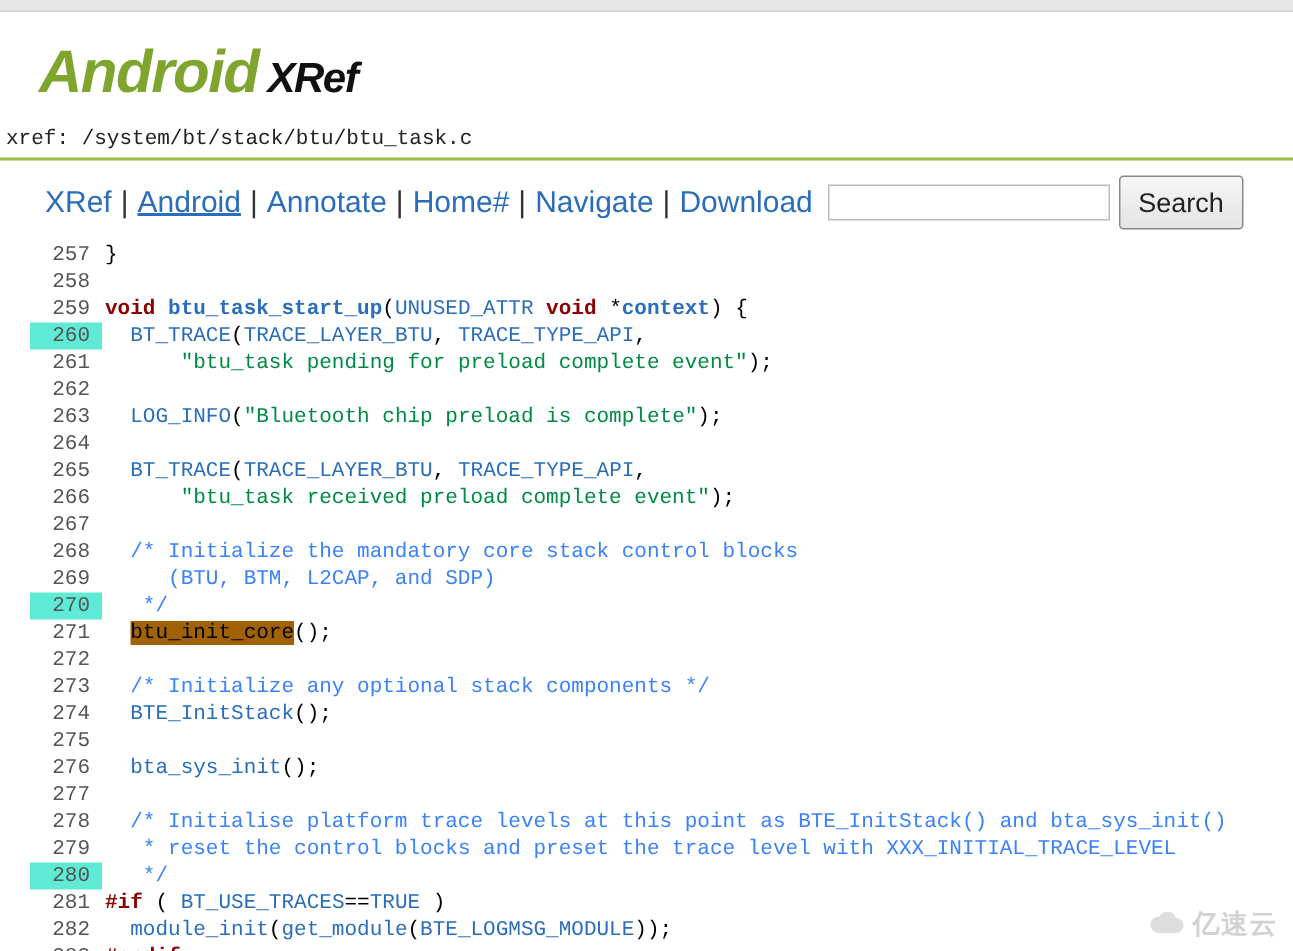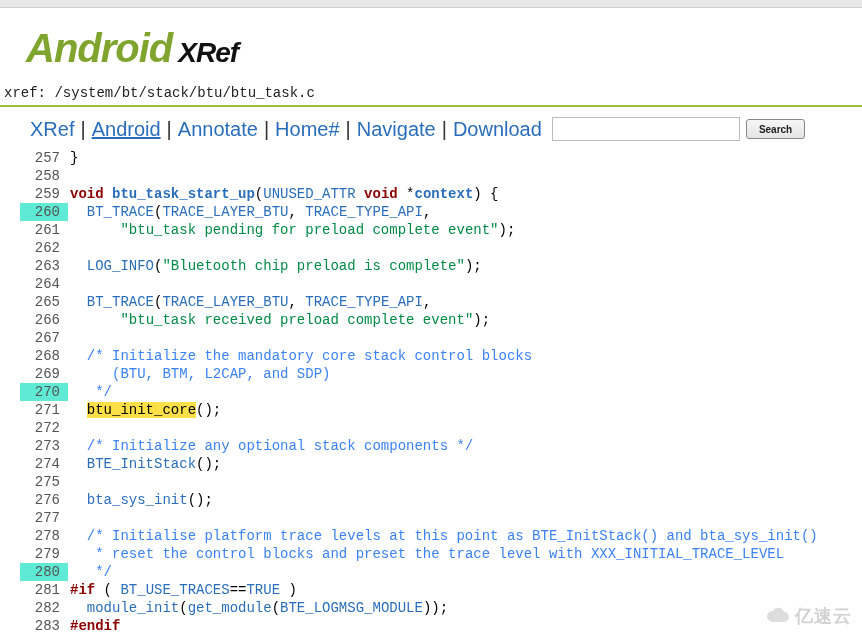--- a/index.html
+++ b/index.html
@@ -83,24 +83,24 @@
       height: 24px;
       width: 188px;
       font-size: 14px;
       padding: 0 4px;
       margin-left: 4px;
     }
     .search-btn {
       background: linear-gradient(#f6f6f6,#e4e4e4);
       border: 1px solid #888;
       border-radius: 3px;
-      height: 20px;
+      height: 36px;
       padding: 0 12px;
-      font-size: 10px;
-      font-weight: bold;
+      font-size: 18px;
+      font-weight: normal;
       color: #222;
       cursor: pointer;
     }
     .code-area {
       font-family: "Courier New", monospace;
       font-size: 14px;
       line-height: 18px;
       margin-top: 2px;
       white-space: pre;
     }
@@ -122,21 +122,21 @@
       flex: 1;
       padding-left: 2px;
       color: #000;
     }
     .kw { color: #8b0000; font-weight: bold; }
     .ident { color: #2a6ebb; font-weight: bold; }
     .func { color: #2a6ebb; }
     .str { color: #008b45; }
     .cmt { color: #3b82f6; }
     .pp { color: #8b0000; font-weight: bold; }
-    .hl { background: #fde047; color: #000; text-align: right; }
+    .hl { background: #a16207; color: #000; text-align: right; }
     .watermark {
       position: fixed;
       right: 10px;
       bottom: 6px;
       font-size: 18px;
       color: #bfbfbf;
       font-weight: bold;
       letter-spacing: 1px;
       opacity: 0.7;
       pointer-events: none;

